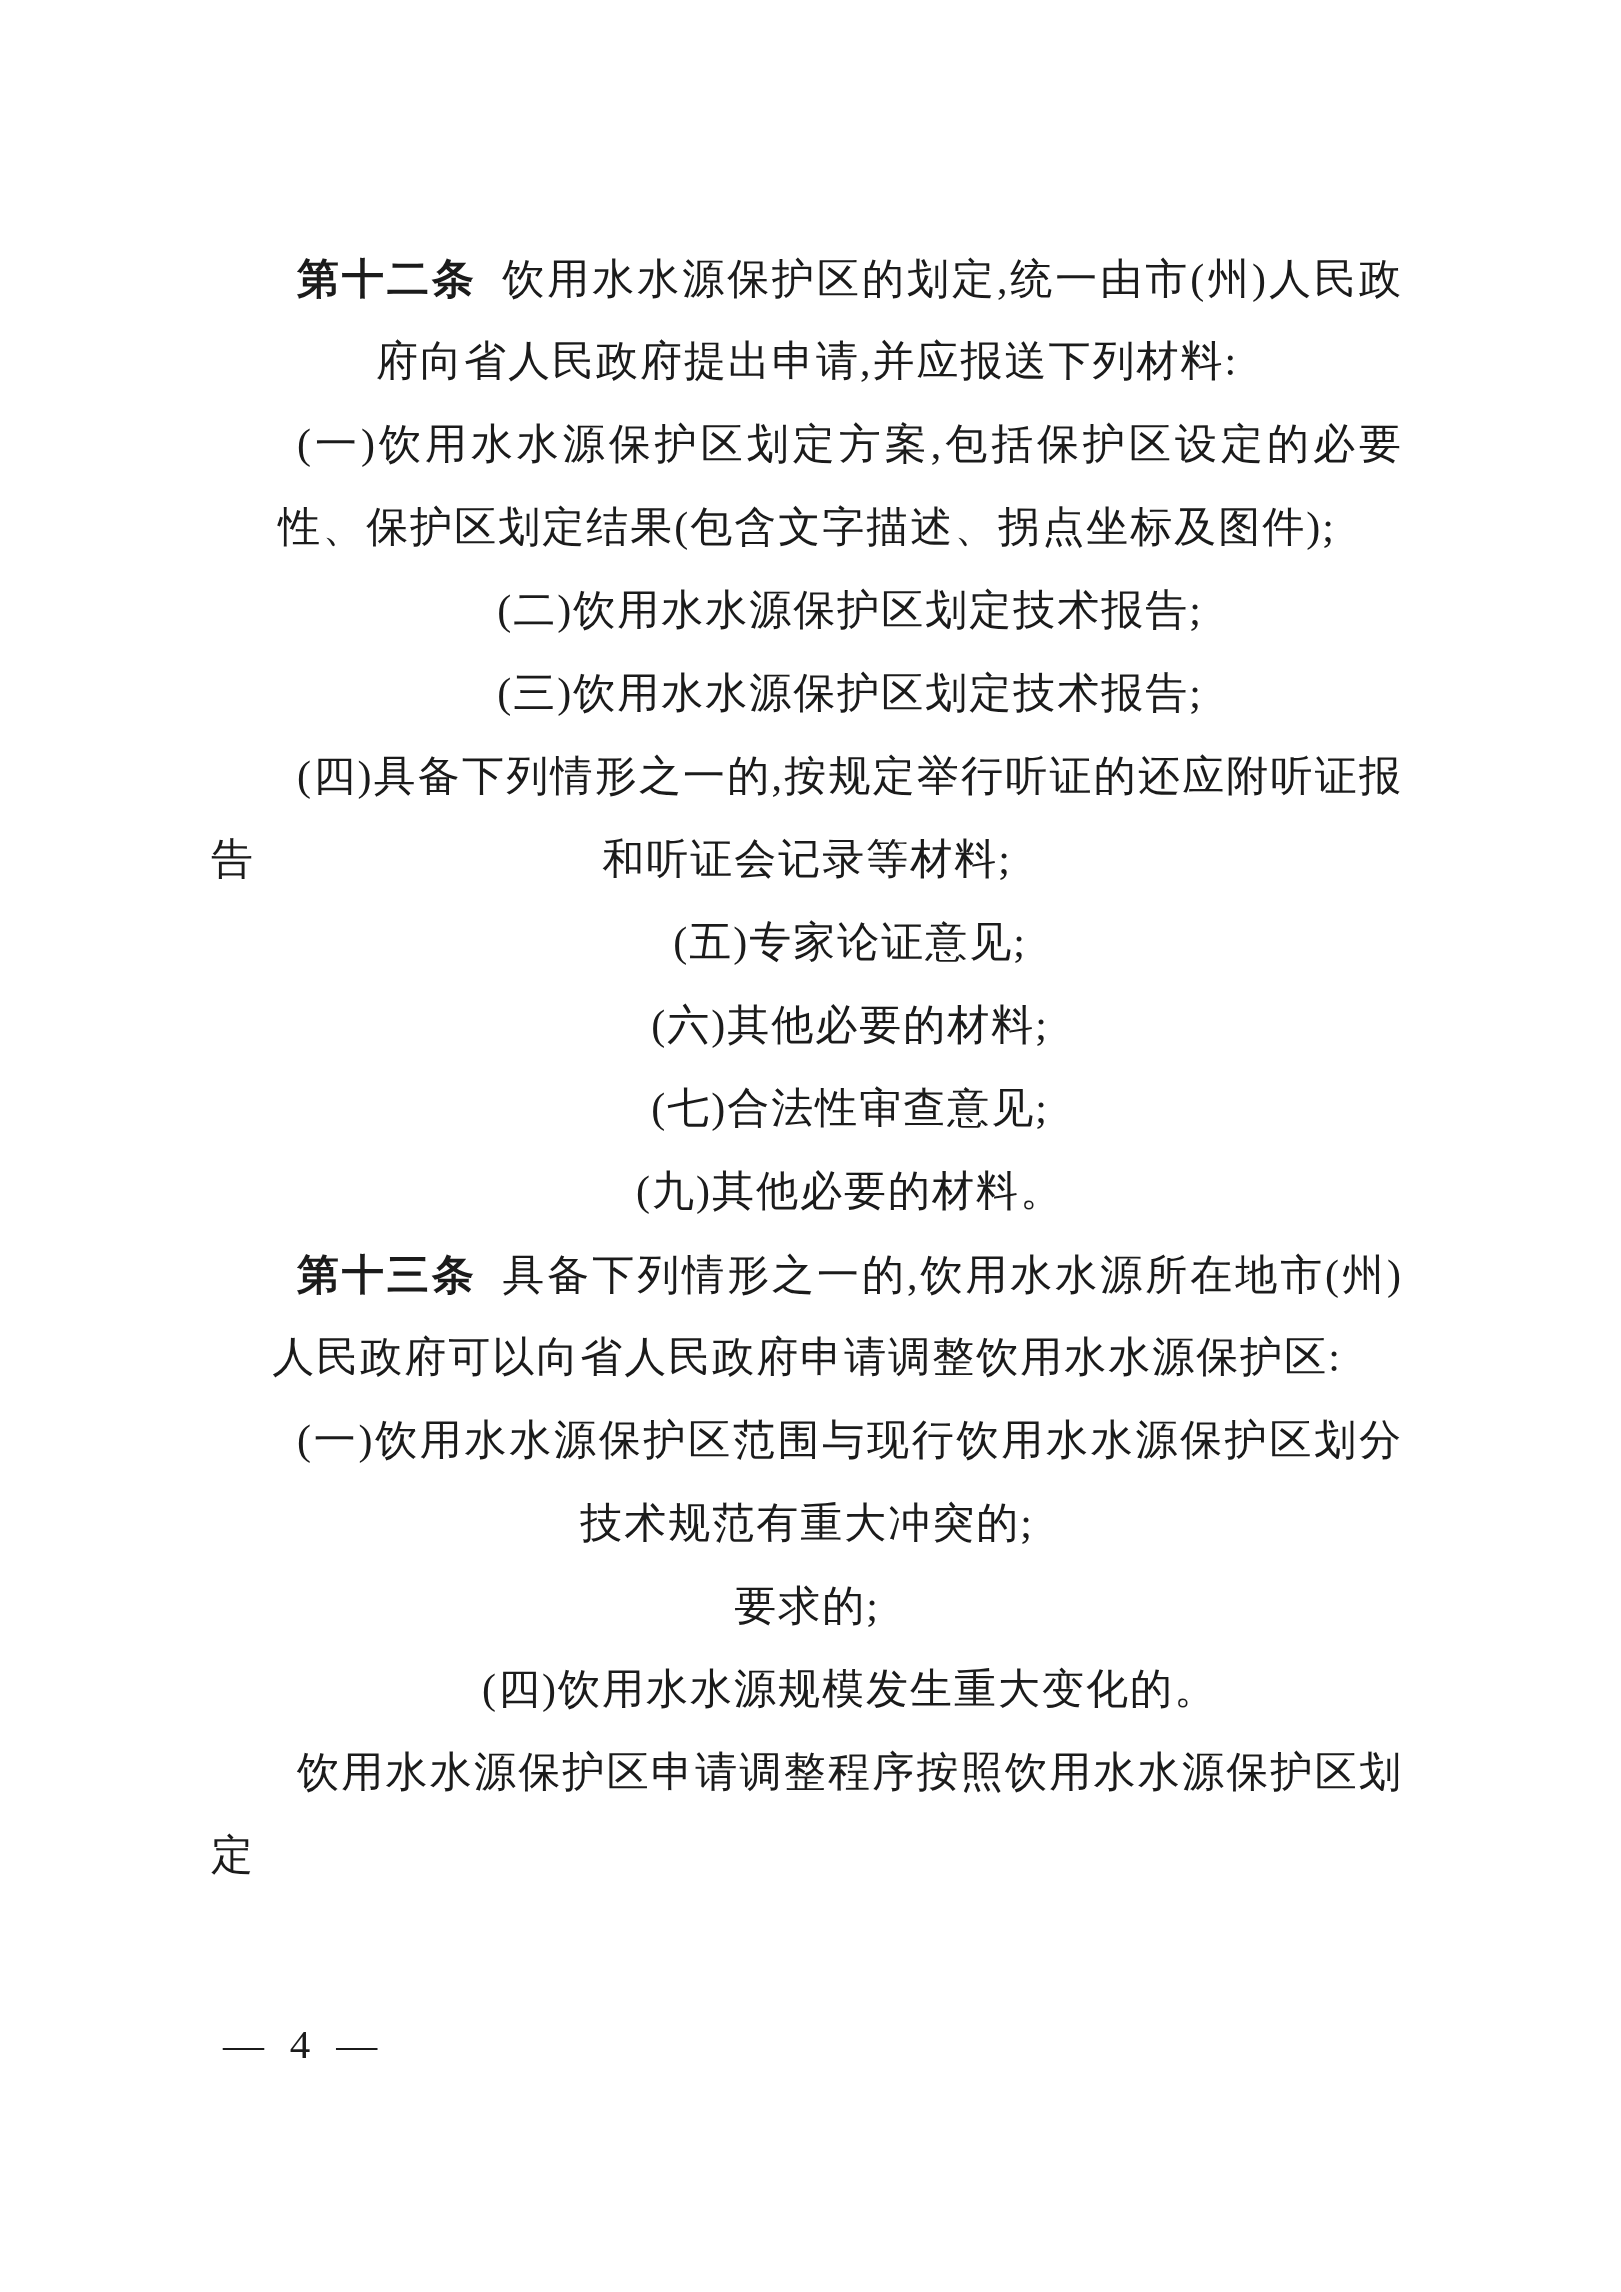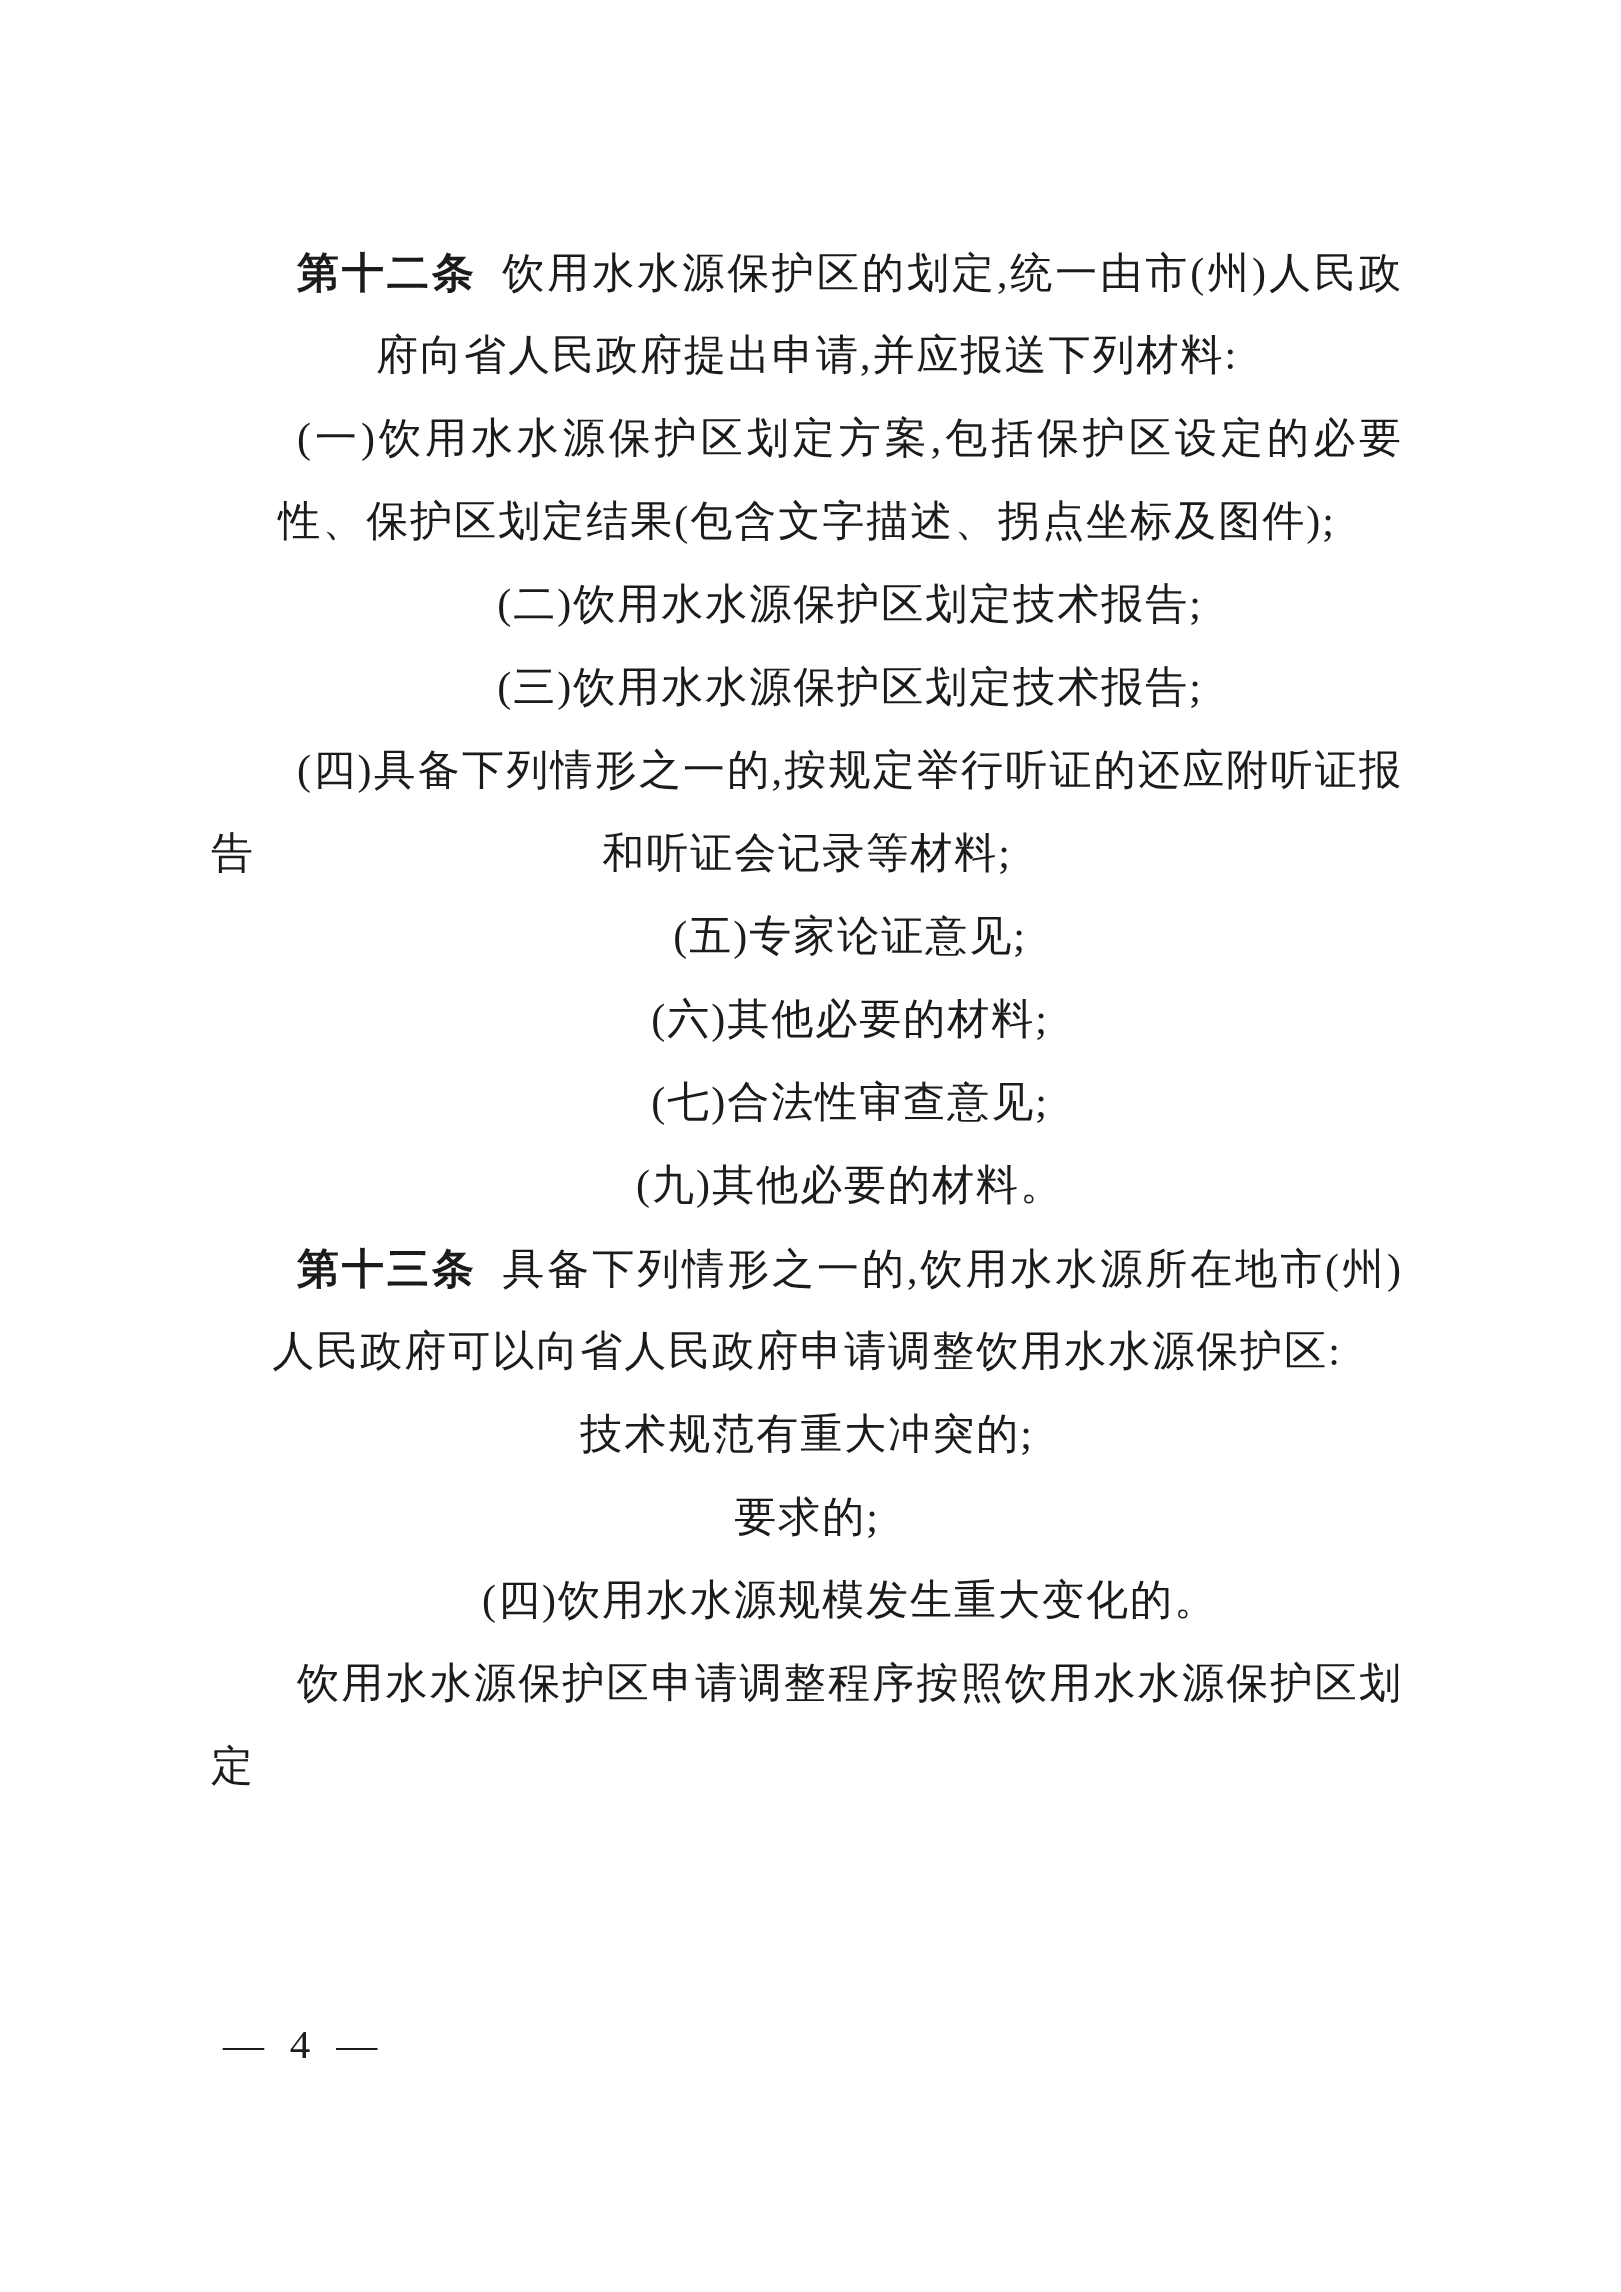--- a/index.html
+++ b/index.html
@@ -11,21 +11,21 @@
     width: 1621px;
     height: 2293px;
     background: #ffffff;
     color: #1b1b1b;
     font-family: "Liberation Serif", "DejaVu Serif", serif;
     overflow: hidden;
   }
   .doc-body {
     position: absolute;
     left: 211px;
-    top: 231px;
+    top: 237px;
     width: 1192px;
   }
   .line {
     font-size: 42px;
     line-height: 83px;
     height: 83px;
     letter-spacing: 2px;
     white-space: nowrap;
     text-align: center;
   }
@@ -64,20 +64,21 @@
     <div class="line indent"><span>(二)饮用水水源保护区划定技术报告;</span></div>
     <div class="line indent"><span>(三)饮用水水源保护区划定技术报告;</span></div>
     <div class="line indent fill"><span>(四)具备下列情形之一的,按规定举行听证的还应附听证报告</span></div>
     <div class="line"><span>和听证会记录等材料;</span></div>
     <div class="line indent"><span>(五)专家论证意见;</span></div>
     <div class="line indent"><span>(六)其他必要的材料;</span></div>
     <div class="line indent"><span>(七)合法性审查意见;</span></div>
     <div class="line indent"><span>(九)其他必要的材料。</span></div>
     <div class="line indent fill"><span class="term">第十三条</span><span>具备下列情形之一的,饮用水水源所在地市(州)</span></div>
     <div class="line"><span>人民政府可以向省人民政府申请调整饮用水水源保护区:</span></div>
+    <div class="line indent fill"><span>(一)饮用水水源保护区范围与现行饮用水水源保护区划分</span></div>
     <div class="line"><span>技术规范有重大冲突的;</span></div>
     <div class="line"><span>要求的;</span></div>
     <div class="line indent"><span>(四)饮用水水源规模发生重大变化的。</span></div>
     <div class="line indent fill"><span>饮用水水源保护区申请调整程序按照饮用水水源保护区划定</span></div>
   </div>
 
 <div class="page-footer">— 4 —</div>
 
 
 </body></html>

